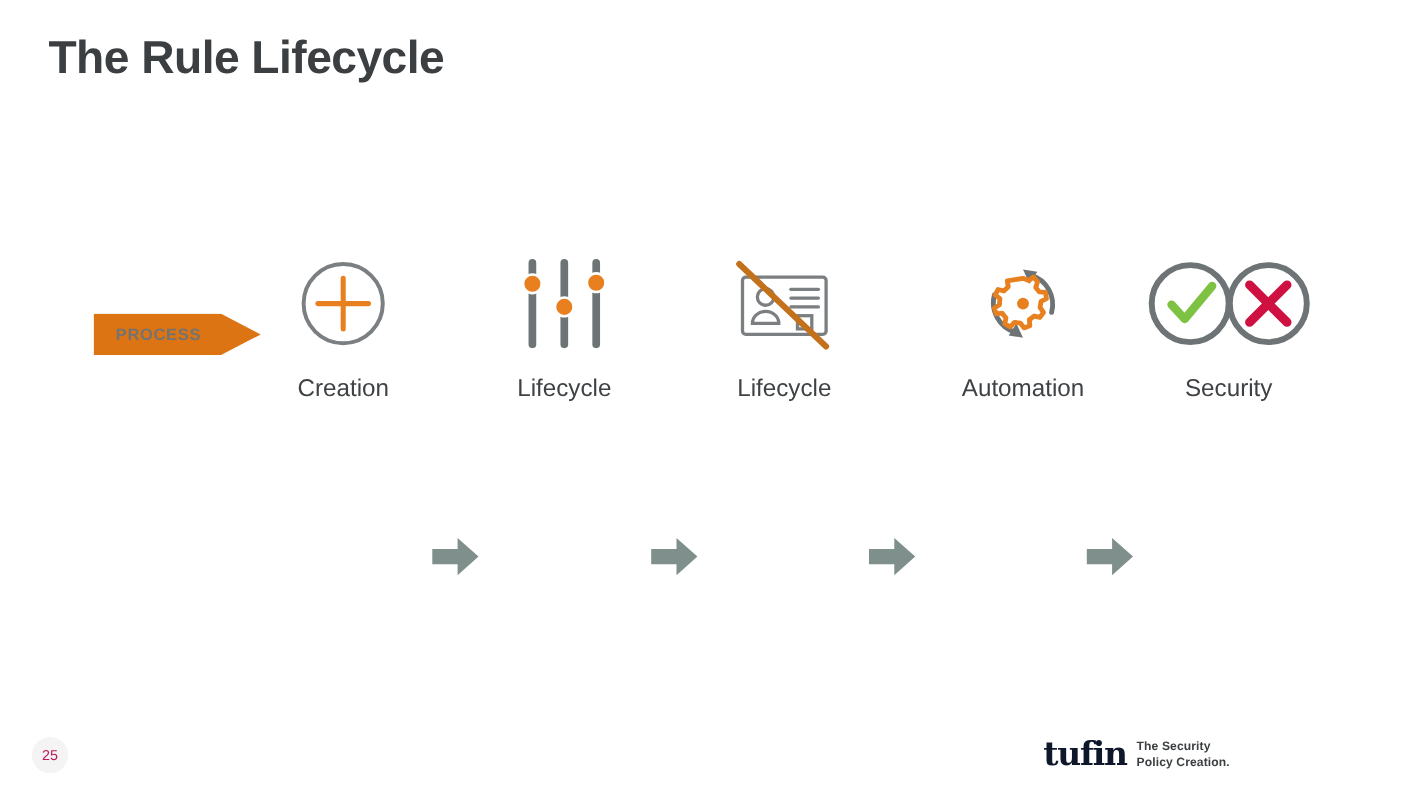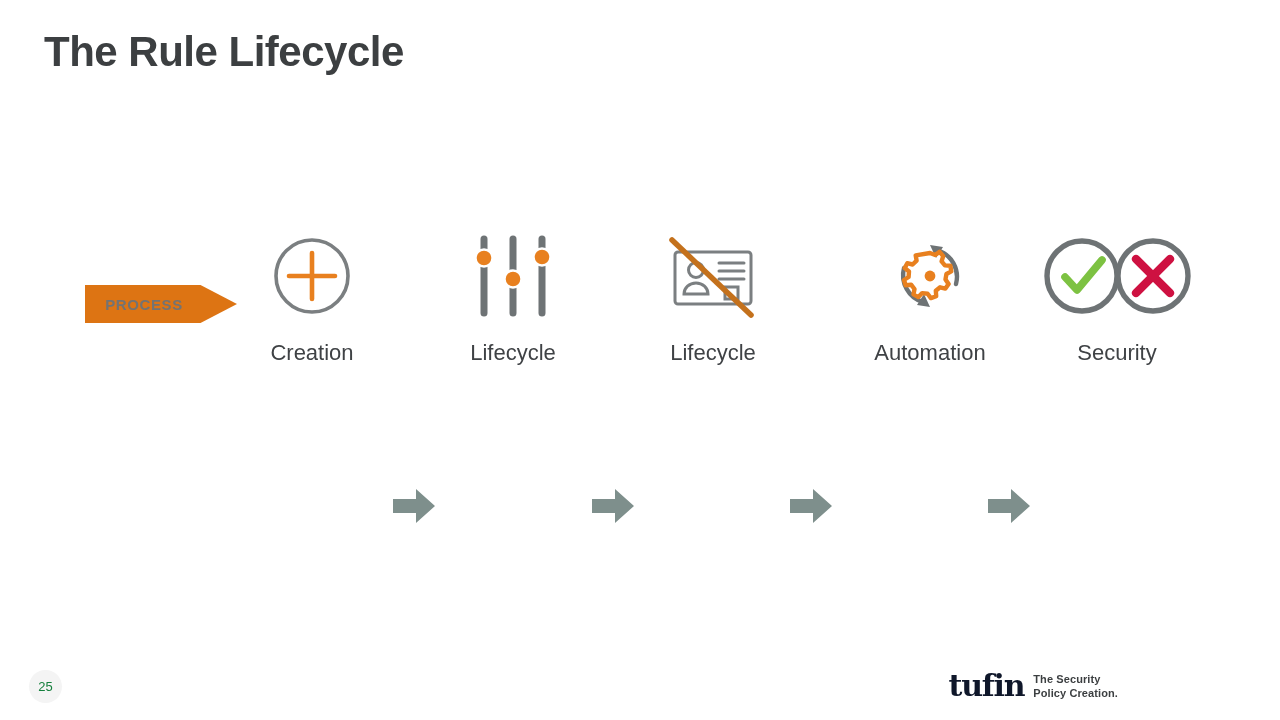--- a/index.html
+++ b/index.html
@@ -131,21 +131,21 @@
     left: 29px;
     top: 670px;
     width: 33px;
     height: 33px;
     border-radius: 50%;
     background: #f4f4f4;
     display: flex;
     align-items: center;
     justify-content: center;
     font-size: 13px;
-    color: #15803d;
+    color: #be185d;
   }
 
   .brand {
     position: absolute;
     right: 30px;
     top: 668px;
     height: 36px;
     display: flex;
     align-items: center;
     gap: 9px;

